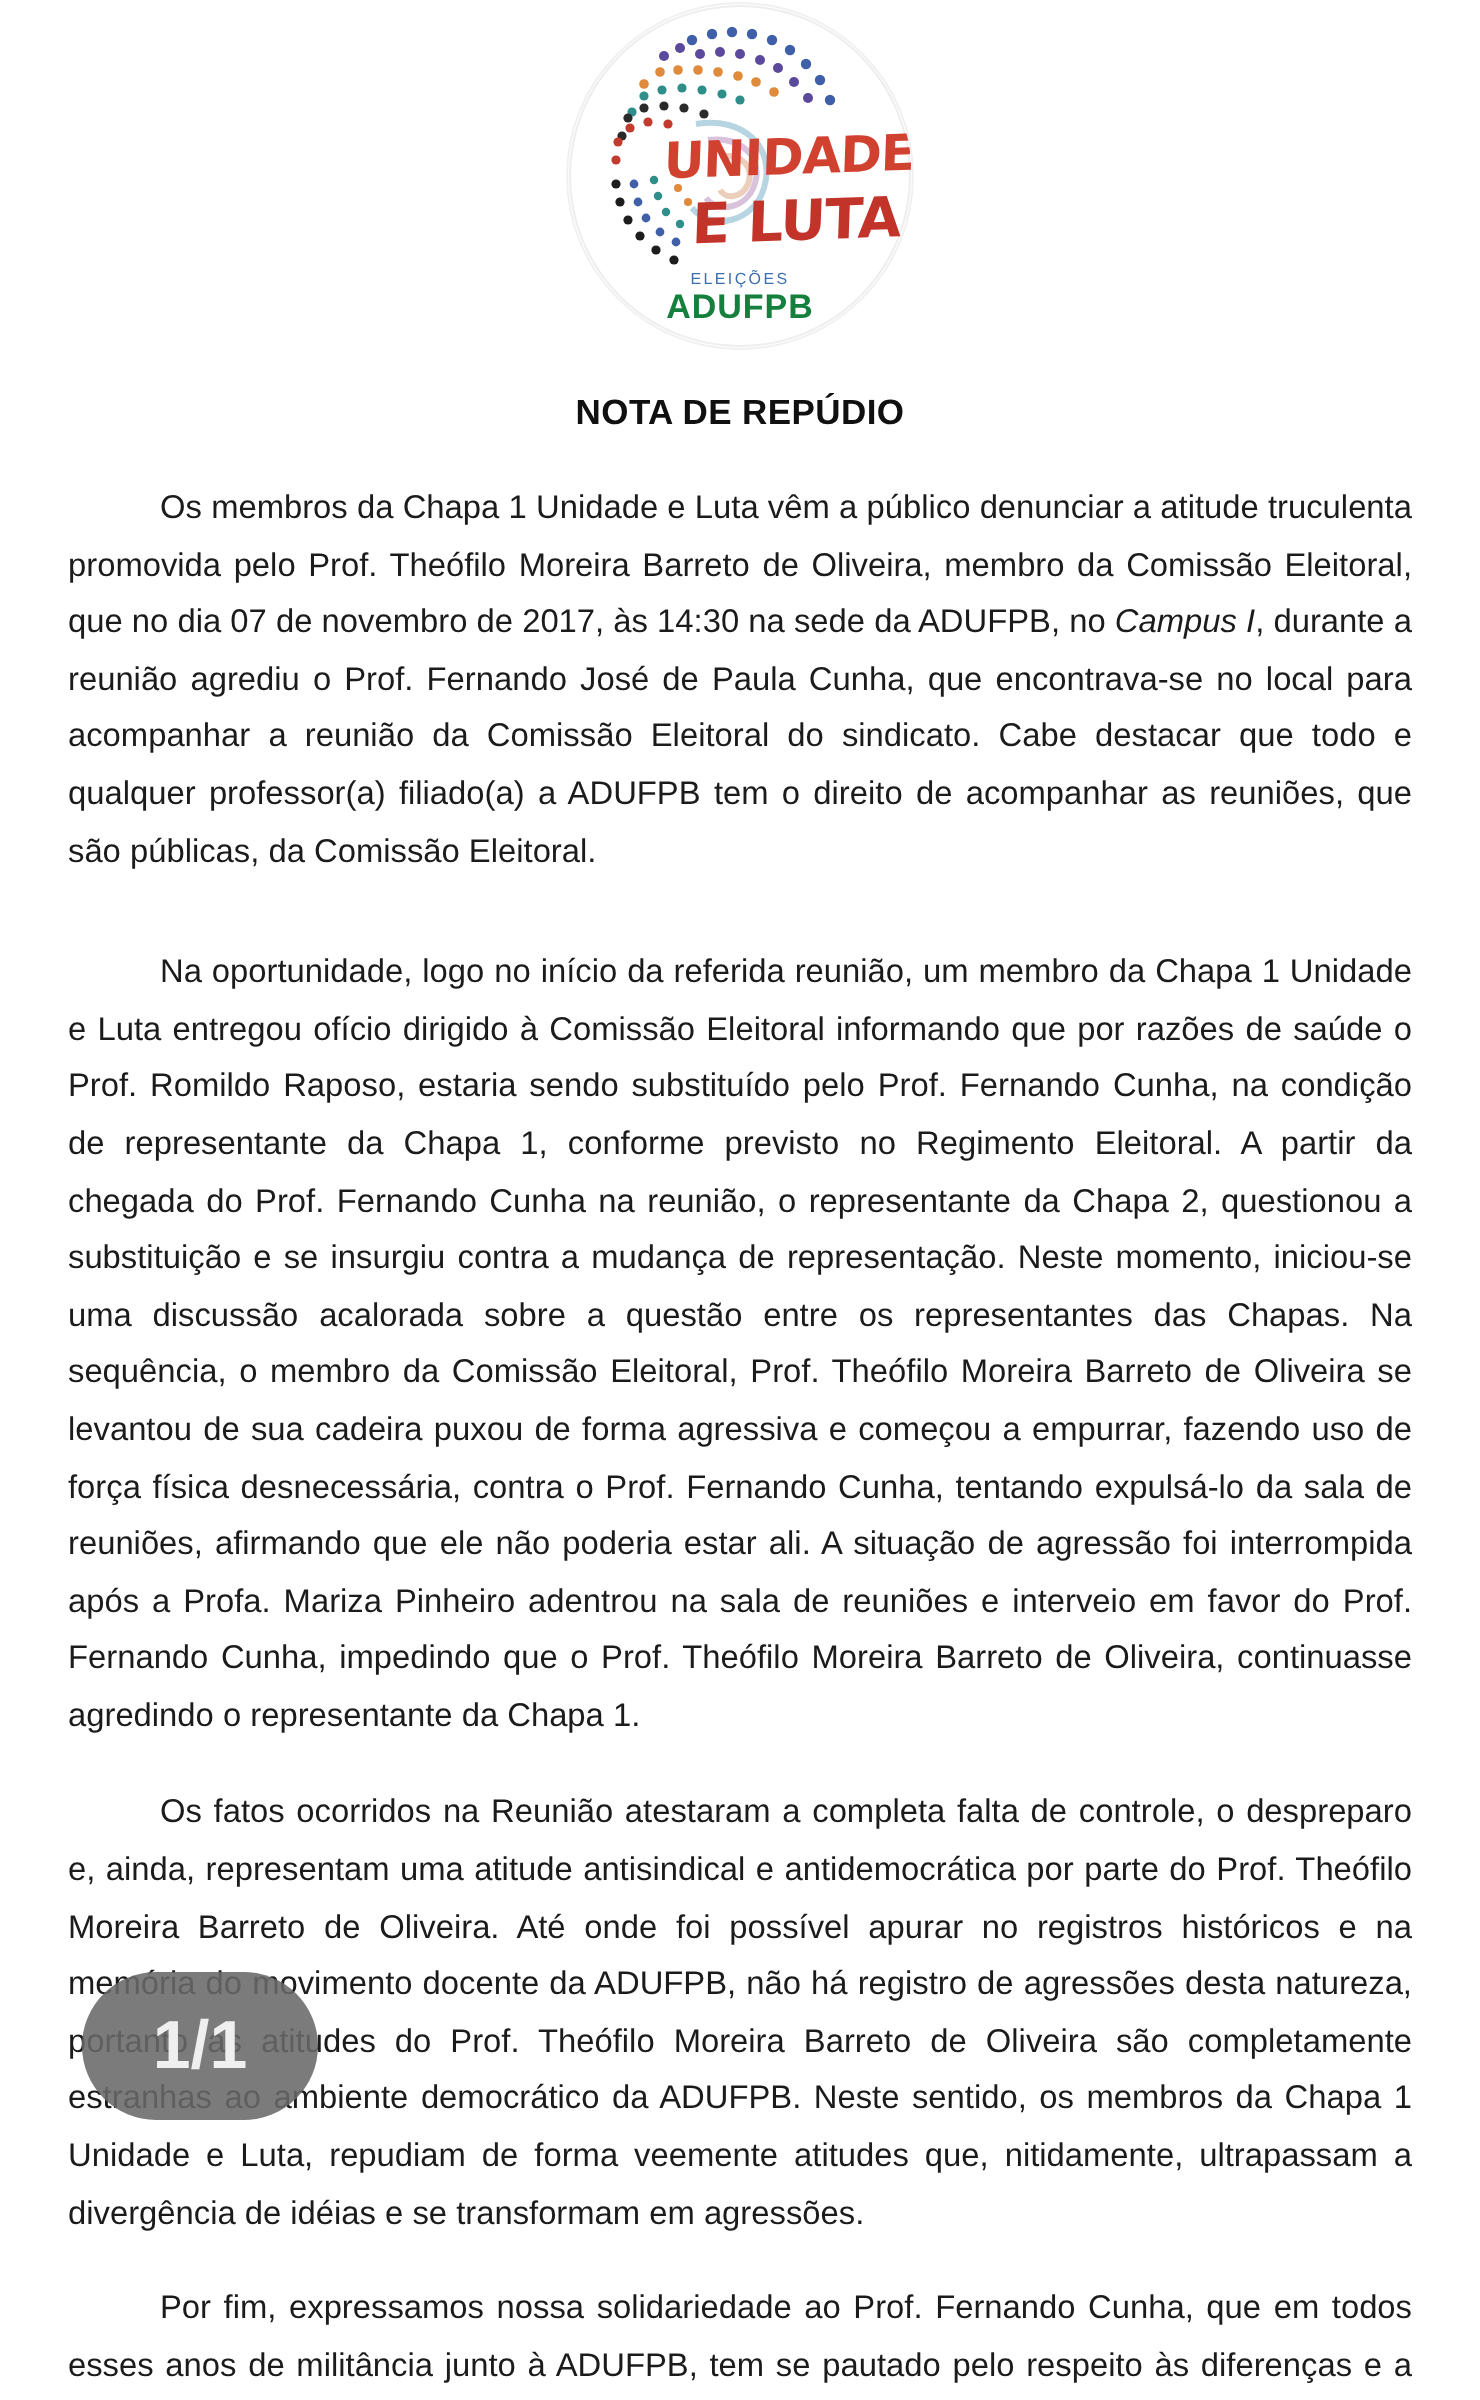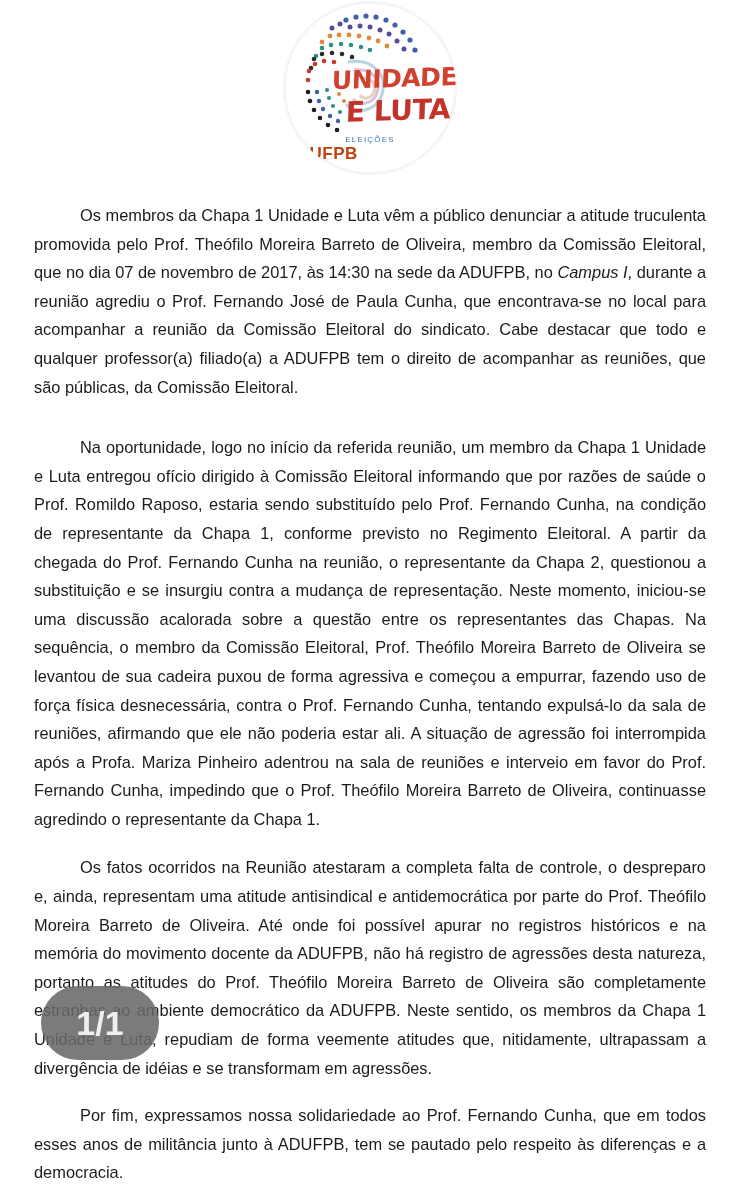--- a/index.html
+++ b/index.html
@@ -79,24 +79,25 @@
     font-size: 8px;
     font-weight: normal;
     letter-spacing: 1.2px;
     color: #3e6fae;
   }
   .logo-sub2 {
     position: absolute;
     left: 0;
     right: 0;
     top: 142px;
+    text-align: center;
     font-size: 17px;
     font-weight: bold;
     letter-spacing: 0.5px;
-    color: #c2410c;
+    color: #15803d;
   }
 
   
   .doc {
     position: absolute;
     top: 178px;
     left: 34px;
     width: 672px;
   }
 
@@ -257,20 +258,21 @@
       </svg>
       <div class="logo-word1">UNIDADE</div>
       <div class="logo-word2">E LUTA</div>
       <div class="logo-sub1">ELEIÇÕES</div>
       <div class="logo-sub2">ADUFPB</div>
     </div>
   </div>
 
   <div class="doc">
 
+    <h1 class="doc-title">NOTA DE REPÚDIO</h1>
 
     <p class="para p1"><span>Os membros da </span><b>Chapa 1 Unidade e Luta</b><span> vêm a público denunciar a atitude truculenta promovida pelo </span><b>Prof. Theófilo Moreira Barreto de Oliveira</b><span>, membro da Comissão Eleitoral, que no dia 07 de novembro de 2017, às 14:30 na sede da ADUFPB, no </span><i>Campus I</i><span>, durante a reunião agrediu o Prof. Fernando José de Paula Cunha, que encontrava-se no local para acompanhar a reunião da Comissão Eleitoral do sindicato. Cabe destacar que todo e qualquer professor(a) filiado(a) a ADUFPB tem o direito de acompanhar as reuniões, que são públicas, da Comissão Eleitoral.</span></p>
     <p class="para p2"><span>Na oportunidade, logo no início da referida reunião, um membro da Chapa 1 Unidade e Luta entregou ofício dirigido à Comissão Eleitoral informando que por razões de saúde o Prof. Romildo Raposo, estaria sendo substituído pelo Prof. Fernando Cunha, na condição de representante da Chapa 1, conforme previsto no Regimento Eleitoral. A partir da chegada do Prof. Fernando Cunha na reunião, o representante da Chapa 2, questionou a substituição e se insurgiu contra a mudança de representação. Neste momento, iniciou-se uma discussão acalorada sobre a questão entre os representantes das Chapas. Na sequência, o membro da Comissão Eleitoral, Prof. Theófilo Moreira Barreto de Oliveira se levantou de sua cadeira puxou de forma agressiva e começou a empurrar, fazendo uso de força física desnecessária, contra o Prof. Fernando Cunha, tentando expulsá-lo da sala de reuniões, afirmando que ele não poderia estar ali. A situação de agressão foi interrompida após a Profa. Mariza Pinheiro adentrou na sala de reuniões e interveio em favor do Prof. Fernando Cunha, impedindo que o Prof. Theófilo Moreira Barreto de Oliveira, continuasse agredindo o representante da Chapa 1.</span></p>
     <p class="para p3"><span>Os fatos ocorridos na Reunião atestaram a completa falta de controle, o despreparo e, ainda, representam uma atitude antisindical e antidemocrática por parte do Prof. Theófilo Moreira Barreto de Oliveira. Até onde foi possível apurar no registros históricos e na memória do movimento docente da ADUFPB, não há registro de agressões desta natureza, portanto as atitudes do Prof. Theófilo Moreira Barreto de Oliveira são completamente estranhas ao ambiente democrático da ADUFPB. Neste sentido, os membros da Chapa 1 Unidade e Luta, repudiam de forma veemente atitudes que, nitidamente, ultrapassam a divergência de idéias e se transformam em agressões.</span></p>
     <p class="para p4"><span>Por fim, expressamos nossa solidariedade ao Prof. Fernando Cunha, que em todos esses anos de militância junto à ADUFPB, tem se pautado pelo respeito às diferenças e a democracia.</span></p>
 
   </div>
 
   <div class="page-badge">1/1</div>
 

